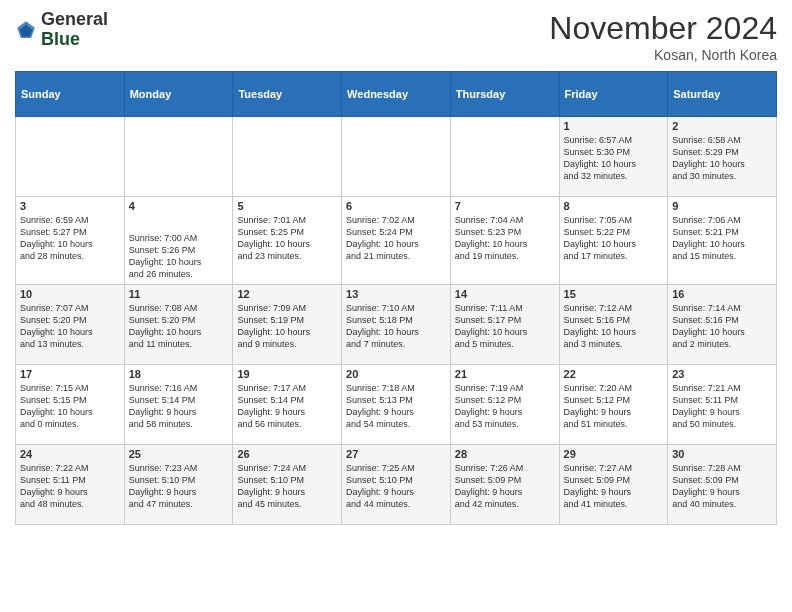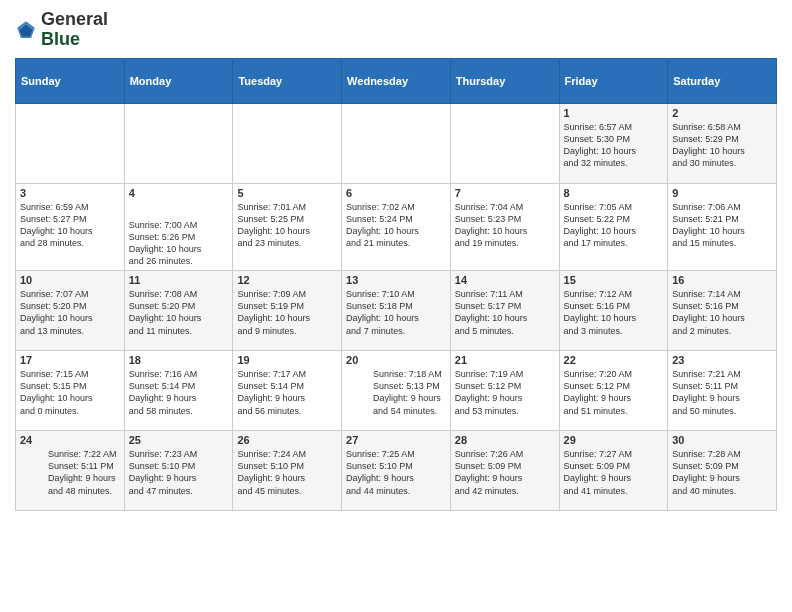--- a/index.html
+++ b/index.html
@@ -96,20 +96,24 @@
     <div class="logo">
       <svg class="logo-icon" viewBox="0 0 30 30">
         <polygon points="15,3 27,12 22,26 8,26 3,12" fill="#2970b8" opacity="0.85"></polygon>
         <polygon points="15,8 24,15 20,24 10,24 6,15" fill="#1a5a9a"></polygon>
       </svg>
       <div>
         <span class="logo-text logo-general">General</span><br>
         <span class="logo-text logo-blue">Blue</span>
       </div>
     </div>
+    <div class="title-section">
+      <div class="month-title">November 2024</div>
+      <div class="location">Kosan, North Korea</div>
+    </div>
   </div>
 
   <table>
     <thead>
       <tr>
       <th>Sunday</th>
           <th>Monday</th>
           <th>Tuesday</th>
           <th>Wednesday</th>
           <th>Thursday</th>
@@ -258,21 +262,21 @@
           </td>
           <td>
             <span class="day-num">19</span>
             <div class="day-info" style="white-space: pre-line;">Sunrise: 7:17 AM
 Sunset: 5:14 PM
 Daylight: 9 hours
 and 56 minutes.</div>
           </td>
           <td>
             <span class="day-num">20</span>
-            <div class="day-info" style="white-space: pre-line; margin-left: 27px;">Sunrise: 7:18 AM
+            <div class="day-info" style="white-space: pre-line;">Sunrise: 7:18 AM
 Sunset: 5:13 PM
 Daylight: 9 hours
 and 54 minutes.</div>
           </td>
           <td>
             <span class="day-num">21</span>
             <div class="day-info" style="white-space: pre-line;">Sunrise: 7:19 AM
 Sunset: 5:12 PM
 Daylight: 9 hours
 and 53 minutes.</div>
@@ -288,21 +292,21 @@
             <span class="day-num">23</span>
             <div class="day-info" style="white-space: pre-line;">Sunrise: 7:21 AM
 Sunset: 5:11 PM
 Daylight: 9 hours
 and 50 minutes.</div>
           </td>
         </tr>
         <tr>
           <td>
             <span class="day-num">24</span>
-            <div class="day-info" style="white-space: pre-line; margin-left: 28px;">Sunrise: 7:22 AM
+            <div class="day-info" style="white-space: pre-line;">Sunrise: 7:22 AM
 Sunset: 5:11 PM
 Daylight: 9 hours
 and 48 minutes.</div>
           </td>
           <td>
             <span class="day-num">25</span>
             <div class="day-info" style="white-space: pre-line;">Sunrise: 7:23 AM
 Sunset: 5:10 PM
 Daylight: 9 hours
 and 47 minutes.</div>

